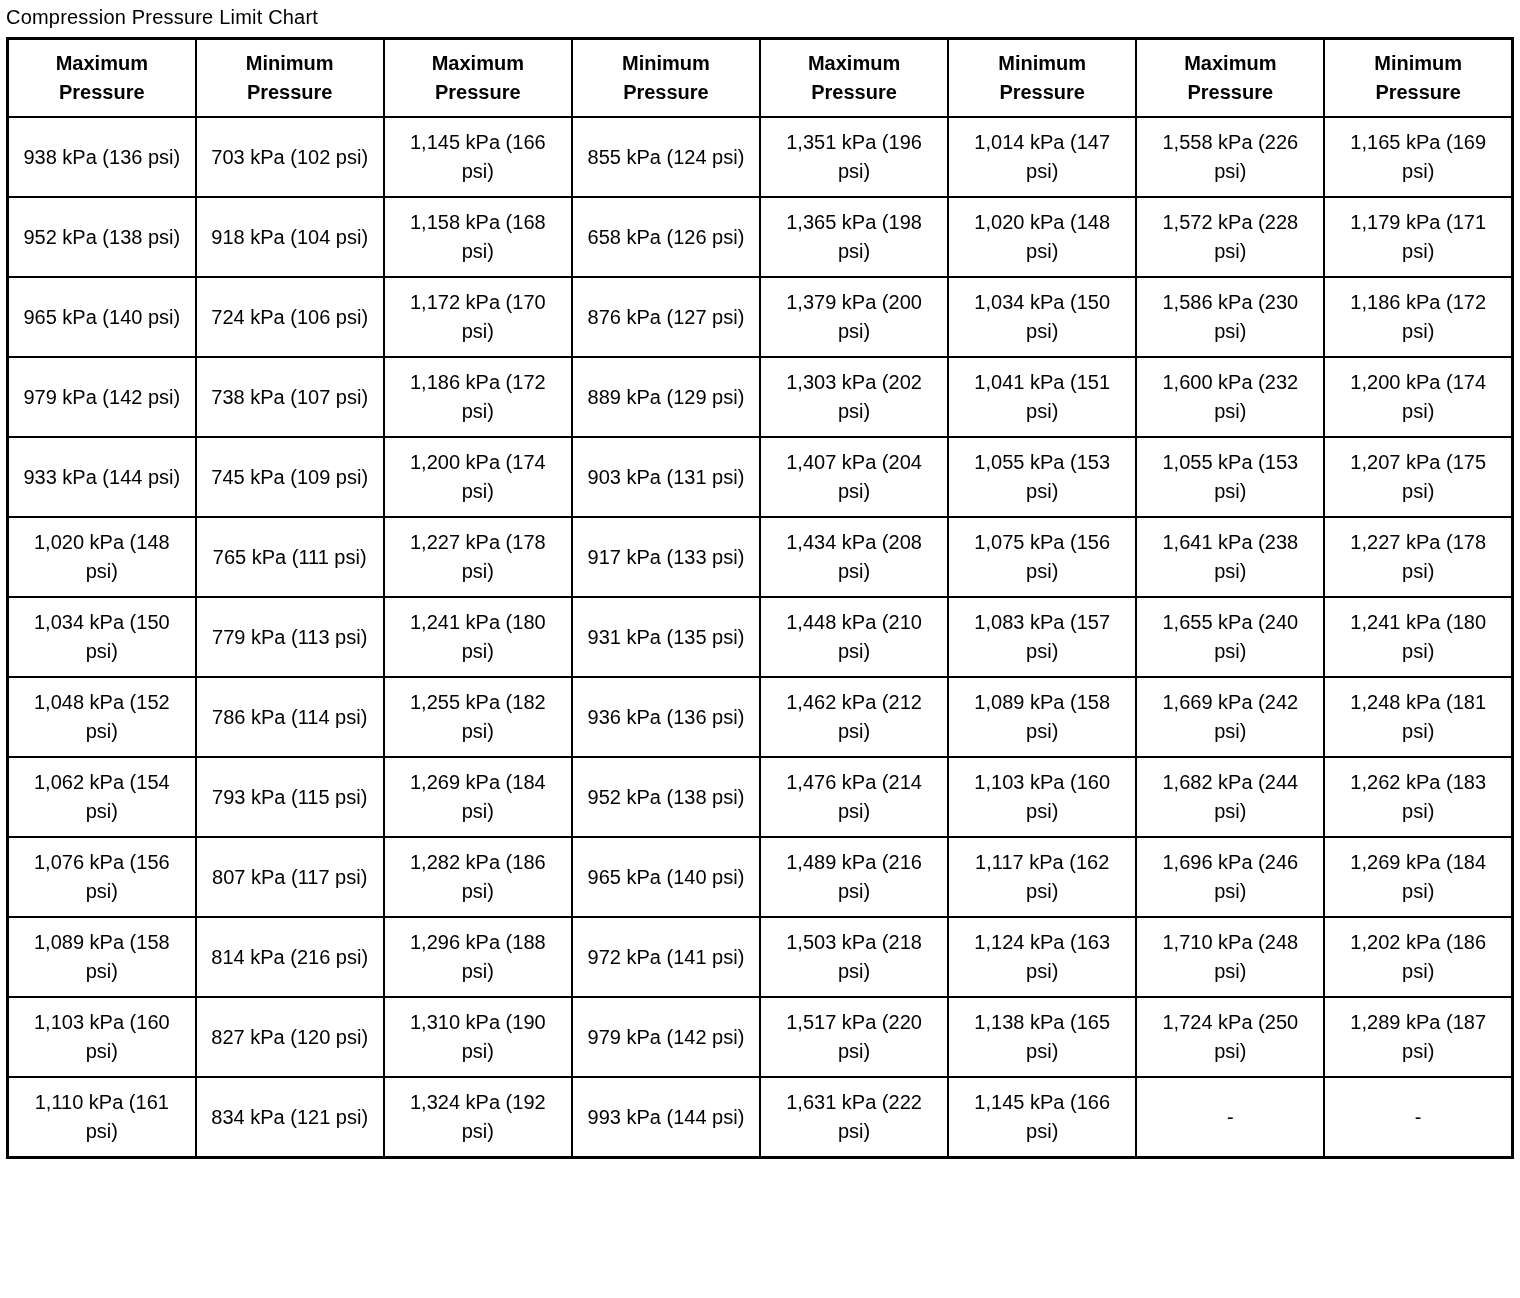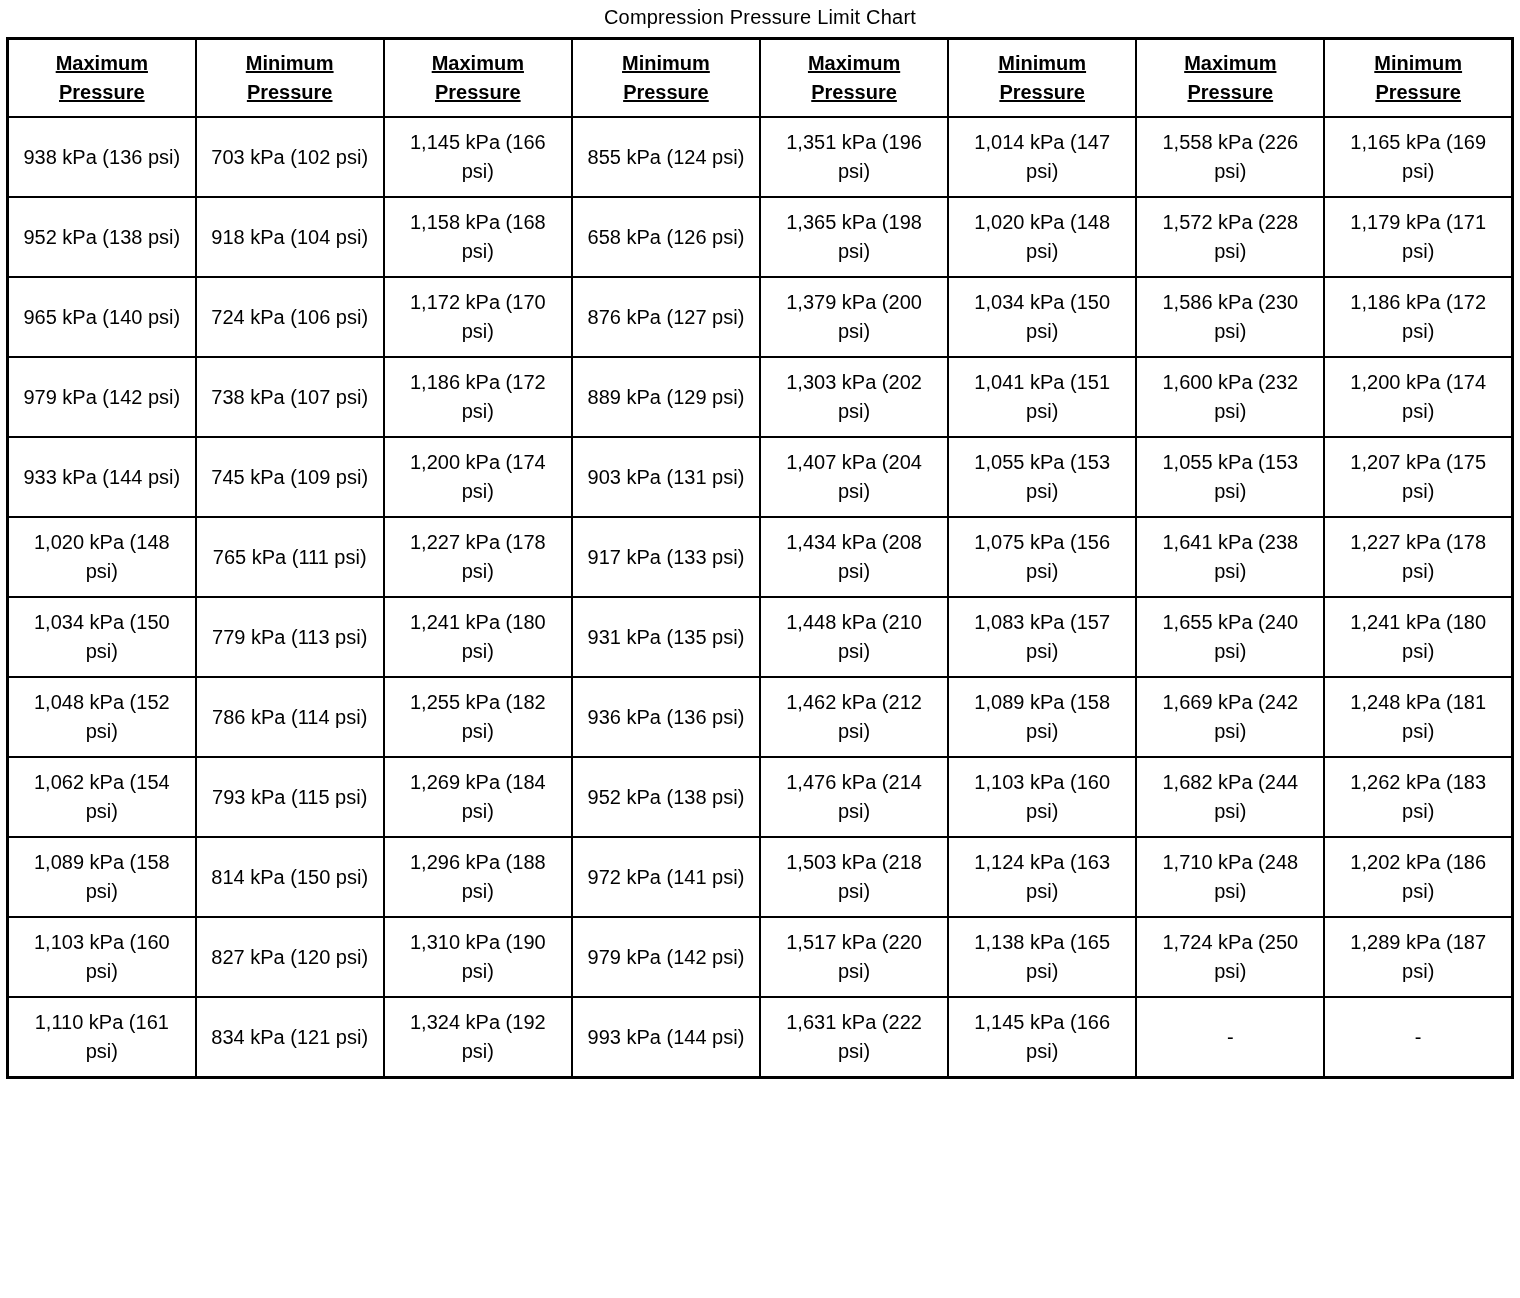--- a/index.html
+++ b/index.html
@@ -9,21 +9,21 @@
     font-family: "Liberation Sans", "DejaVu Sans", sans-serif;
     color: #000000;
   }
   .page {
     width: 1520px;
     height: 1298px;
     box-sizing: border-box;
     padding: 2px 6px 4px 6px;
   }
   .chart-title {
-    text-align: center;
+    text-align: left;
     font-size: 20px;
     font-weight: 400;
     padding: 4px 0 8px 0;
     letter-spacing: 0.2px;
   }
   table.pressure-table {
     width: 100%;
     border-collapse: collapse;
     table-layout: fixed;
     border: 3px solid #000000;
@@ -36,21 +36,20 @@
     padding: 2px 8px;
     font-size: 20px;
     line-height: 1.45;
     height: 74px;
     overflow: hidden;
     word-wrap: break-word;
   }
   table.pressure-table th {
     font-weight: 700;
     height: 72px;
-    text-decoration: underline;
   }
 </style>
 </head>
 <body>
 
 <div class="page">
   <div class="chart-title">Compression Pressure Limit Chart</div>
 
   <table class="pressure-table">
     <thead>
@@ -150,22 +149,32 @@
           <td>1,062 kPa (154 psi)</td>
           <td>793 kPa (115 psi)</td>
           <td>1,269 kPa (184 psi)</td>
           <td>952 kPa (138 psi)</td>
           <td>1,476 kPa (214 psi)</td>
           <td>1,103 kPa (160 psi)</td>
           <td>1,682 kPa (244 psi)</td>
           <td>1,262 kPa (183 psi)</td>
         </tr>
         <tr>
+          <td>1,076 kPa (156 psi)</td>
+          <td>807 kPa (117 psi)</td>
+          <td>1,282 kPa (186 psi)</td>
+          <td>965 kPa (140 psi)</td>
+          <td>1,489 kPa (216 psi)</td>
+          <td>1,117 kPa (162 psi)</td>
+          <td>1,696 kPa (246 psi)</td>
+          <td>1,269 kPa (184 psi)</td>
+        </tr>
+        <tr>
           <td>1,089 kPa (158 psi)</td>
-          <td>814 kPa (150 psi)</td>
+          <td>814 kPa (216 psi)</td>
           <td>1,296 kPa (188 psi)</td>
           <td>972 kPa (141 psi)</td>
           <td>1,503 kPa (218 psi)</td>
           <td>1,124 kPa (163 psi)</td>
           <td>1,710 kPa (248 psi)</td>
           <td>1,202 kPa (186 psi)</td>
         </tr>
         <tr>
           <td>1,103 kPa (160 psi)</td>
           <td>827 kPa (120 psi)</td>

